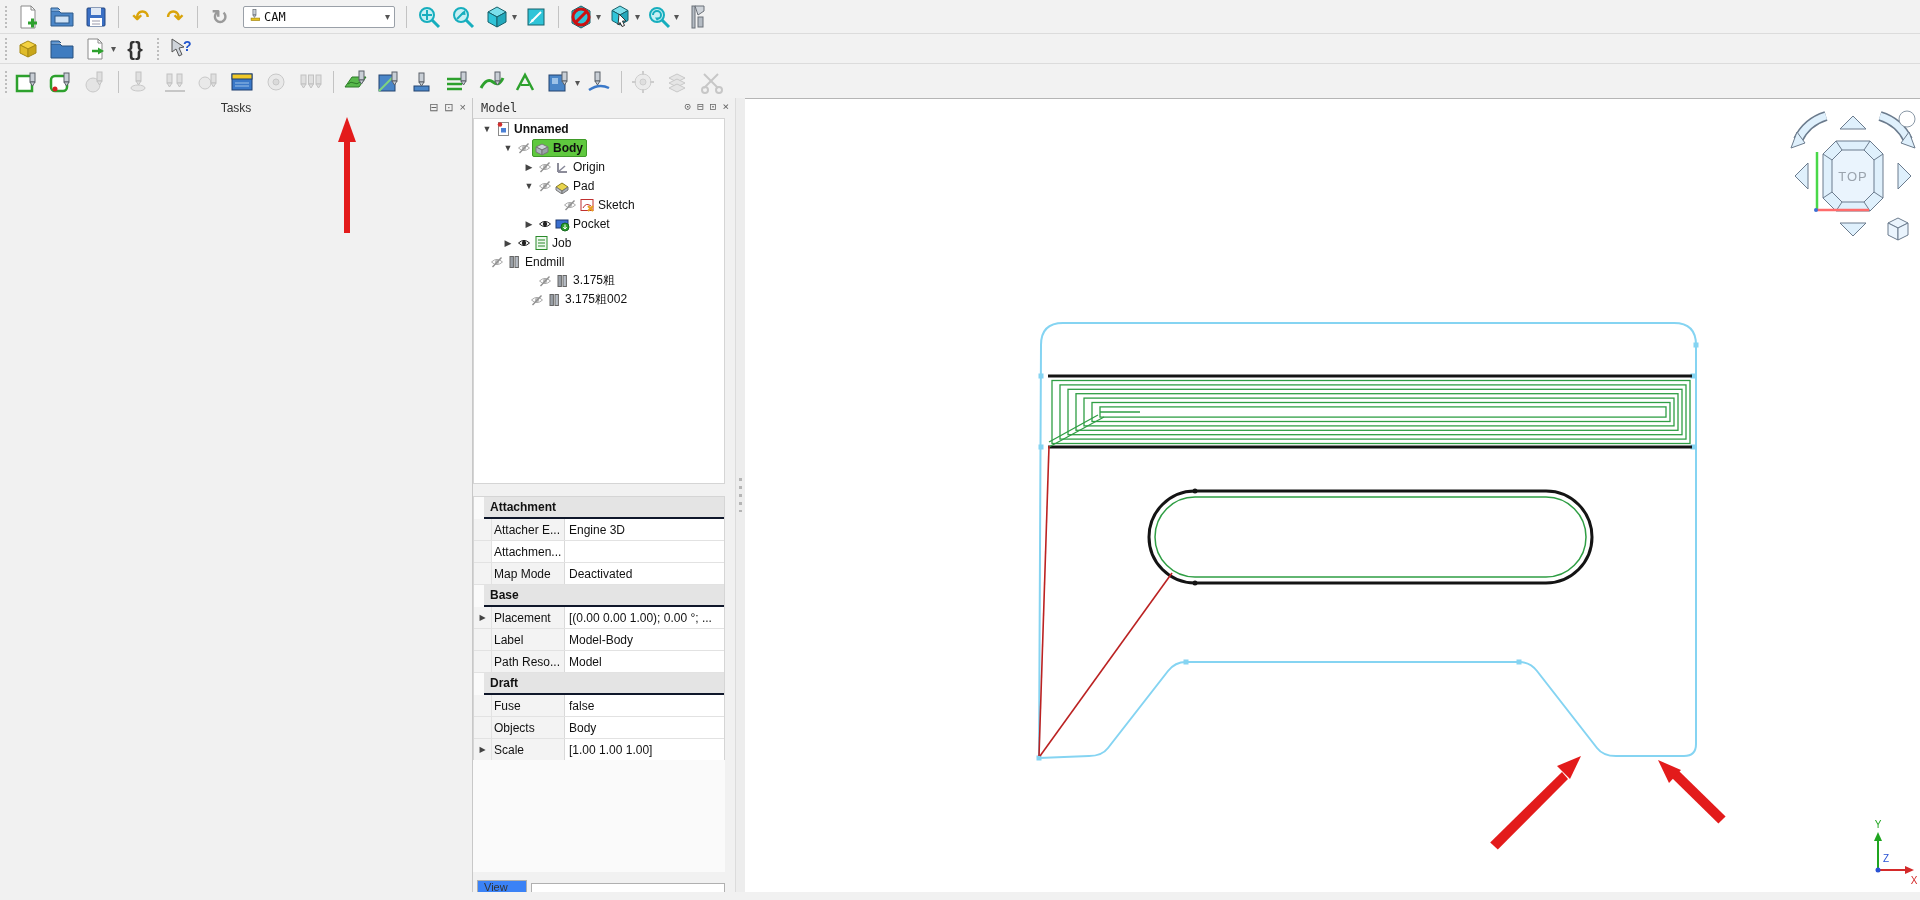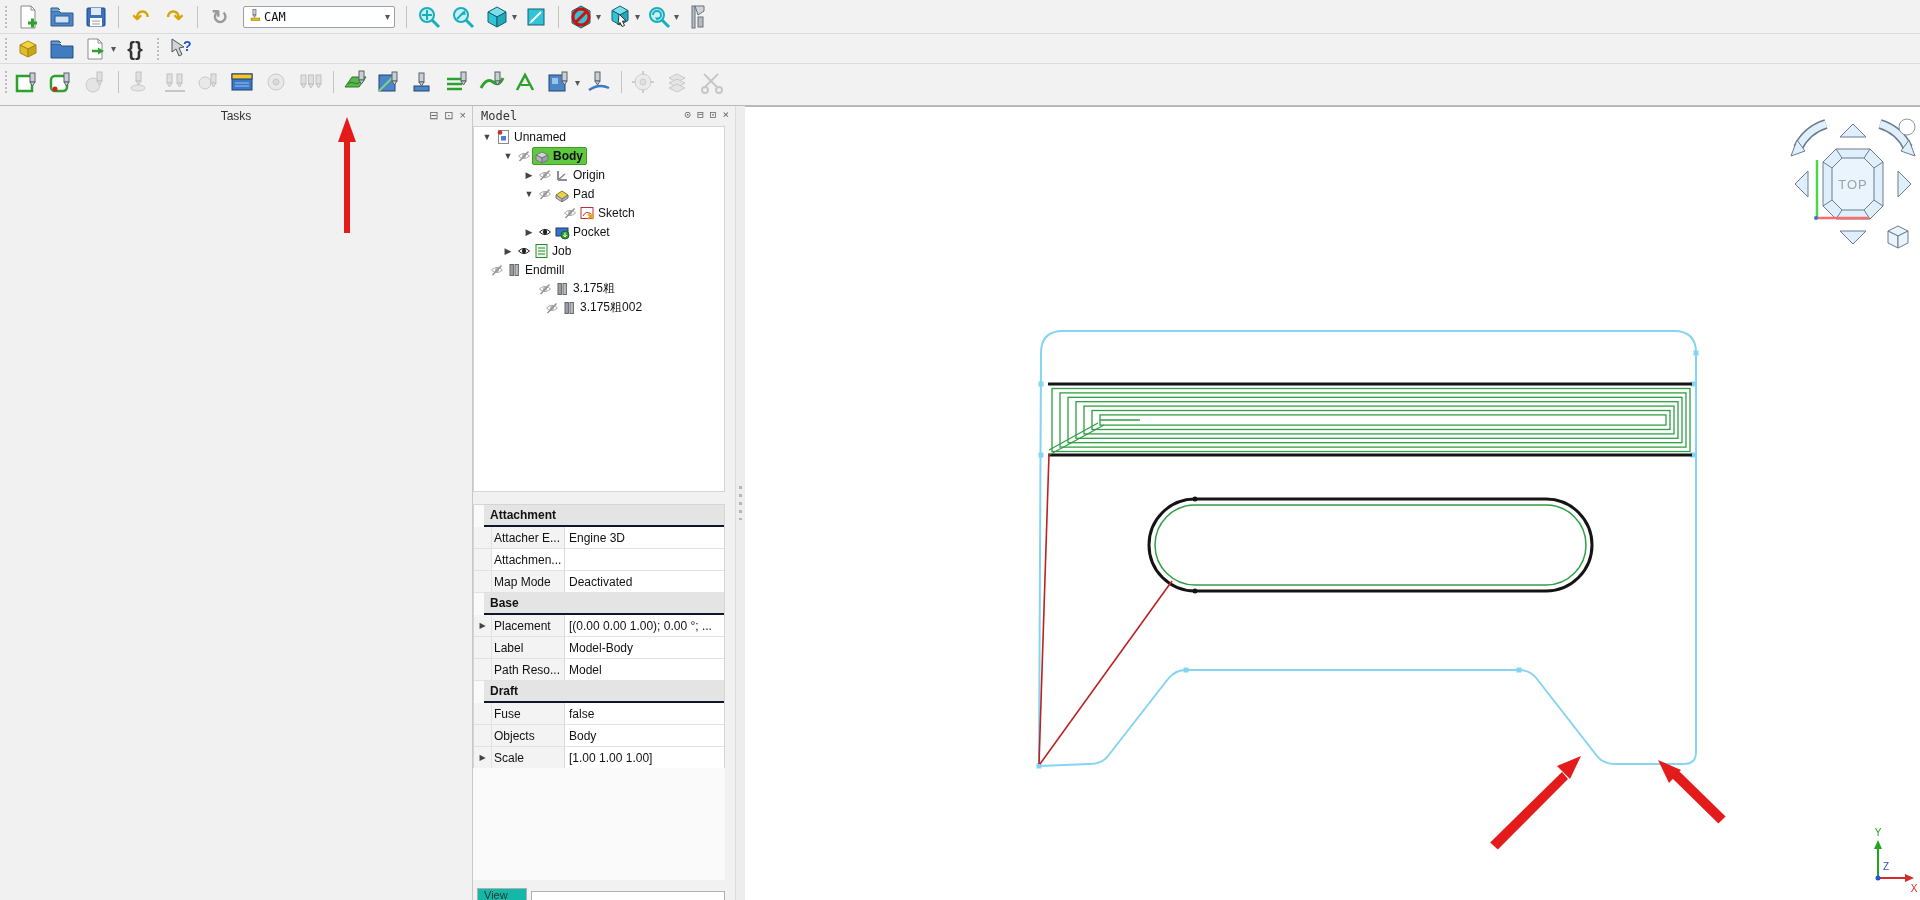--- a/index.html
+++ b/index.html
@@ -23,21 +23,21 @@
             background:repeating-linear-gradient(to bottom,#bdbdbd 0 2px,transparent 2px 4px);
             background-size:2px 100%; background-repeat:no-repeat; background-position:center; }
   .dd { font-size:10px; color:#555; margin:0 2px 0 -2px; align-self:center; }
   .combo { width:152px; height:22px; margin:8px 6px; background:#fff;
            border:1px solid #9aa0a8; border-radius:2px; display:flex;
            align-items:center; padding:0 4px; }
   .combo .cv { flex:1; font-family:"DejaVu Sans Mono", monospace; font-size:12px; color:#111; }
   .combo .dd { margin:0; }
 
   
-  #main { position:absolute; left:0; top:106px; width:1920px; height:794px; }
+  #main { position:absolute; left:0; top:98px; width:1920px; height:794px; }
 
   .dockheader { height:20px; position:relative; font-size:12px; color:#333; }
   .dockbtns { position:absolute; right:6px; top:2px; display:flex; gap:6px; }
   .dockbtn { font-size:11px; color:#666; cursor:default; line-height:14px; }
 
   #tasks-panel { position:absolute; left:0; top:0; width:473px; height:794px;
                  background:#f1f1f1; border-right:1px solid #c8c8c8; }
   #tasks-panel .dockheader { text-align:center; line-height:20px; }
 
   #model-panel { position:absolute; left:473px; top:0; width:262px; height:794px;
@@ -48,40 +48,40 @@
   #tree { position:absolute; left:0; top:20px; width:252px; height:366px;
           background:#ffffff; border:1px solid #d5d5d5; overflow:hidden; }
   .trow { height:19px; display:flex; align-items:center; font-size:12px; color:#111;
           white-space:nowrap; }
   .texp { width:14px; display:inline-block; text-align:center; font-size:9px; color:#444; flex:none; }
   .teye, .ticn { width:17px; height:16px; display:inline-flex; align-items:center;
                  justify-content:center; flex:none; }
   .tlabel { padding:0 3px; }
   .tsel { background:#5fc83e; border:1px solid #3f9a28; border-radius:2px;
           display:inline-flex; align-items:center; font-weight:bold; }
-  .tbold { font-weight:normal; }
+  .tbold { font-weight:bold; }
 
   #props { position:absolute; left:0; top:398px; width:252px; background:#fafafa;
            border:1px solid #d5d5d5; font-size:12px; }
   .prow { display:flex; height:22px; border-bottom:1px solid #e2e2e2; background:#fff; }
   .pgroup { display:flex; align-items:center; height:22px; background:#e4e4e4;
             border-bottom:2px solid #0f172a; font-weight:bold; padding-left:6px; color:#111;margin-left:10px; }
   .pgut { width:18px; display:flex; align-items:center; justify-content:center;
           font-size:8px; color:#444; background:#f3f3f3; border-right:1px solid #e2e2e2; flex:none; }
   .pname { width:73px; display:flex; align-items:center; padding-left:2px;
            background:#f3f3f3; border-right:1px solid #d9d9d9; color:#111;
            overflow:hidden; flex:none; }
   .pname.white { background:#fff; }
   .pval { flex:1; display:flex; align-items:center; padding-left:4px; color:#111;
           overflow:hidden; white-space:nowrap; }
   #props-filler { position:absolute; left:0; top:662px; width:252px; height:112px; background:#fafafa; }
 
   #proptabs { position:absolute; left:0; bottom:0; width:252px; height:12px; }
   #tab-view { position:absolute; left:4px; bottom:0; width:50px; height:12px;
-              background:#14b8a6; border:1px solid #b0b0b0; border-bottom:none;
+              background:#3b82f6; border:1px solid #b0b0b0; border-bottom:none;
               font-size:11px; color:#333; padding-left:6px; overflow:hidden; }
   #tab-blank { position:absolute; left:58px; bottom:0; width:194px; height:9px;
                background:#ffffff; border:1px solid #b0b0b0; border-bottom:none; }
 
   #splitter { position:absolute; left:735px; top:0; width:10px; height:794px;
               background:#ededed; border-left:1px solid #dcdcdc; }
   #splitter::after { content:""; position:absolute; left:3px; top:380px; width:3px; height:34px;
               background:repeating-linear-gradient(to bottom,#b5b5b5 0 3px,transparent 3px 8px); }
 
   #viewport { position:absolute; left:745px; top:0; width:1394px; height:794px;
@@ -595,21 +595,21 @@
               </svg>
             </span>
             <span class="ticn">
               <svg width="16" height="16" viewBox="0 0 16 16">
                 <rect x="4" y="2.5" width="3.4" height="11" fill="#9aa0a8" stroke="#666"></rect>
                 <rect x="9" y="2.5" width="3.4" height="11" fill="#b8bec6" stroke="#666"></rect>
               </svg>
             </span>
             <span class="tlabel">3.175粗</span>
           </div>
-          <div class="trow" style="padding-left: 55px;">
+          <div class="trow" style="padding-left: 40px;">
             <span class="texp"></span>
             <span class="teye">
               <svg width="14" height="14" viewBox="0 0 14 14">
                 <path d="M1.5 7 Q7 1.8 12.5 7 Q7 12.2 1.5 7 Z" fill="none" stroke="#aaa"></path>
                 <circle cx="7" cy="7" r="2.2" fill="#bbb"></circle>
                 <line x1="2.5" y1="12" x2="11.5" y2="2.5" stroke="#909090" stroke-width="1.4"></line>
               </svg>
             </span>
             <span class="ticn">
               <svg width="16" height="16" viewBox="0 0 16 16">

